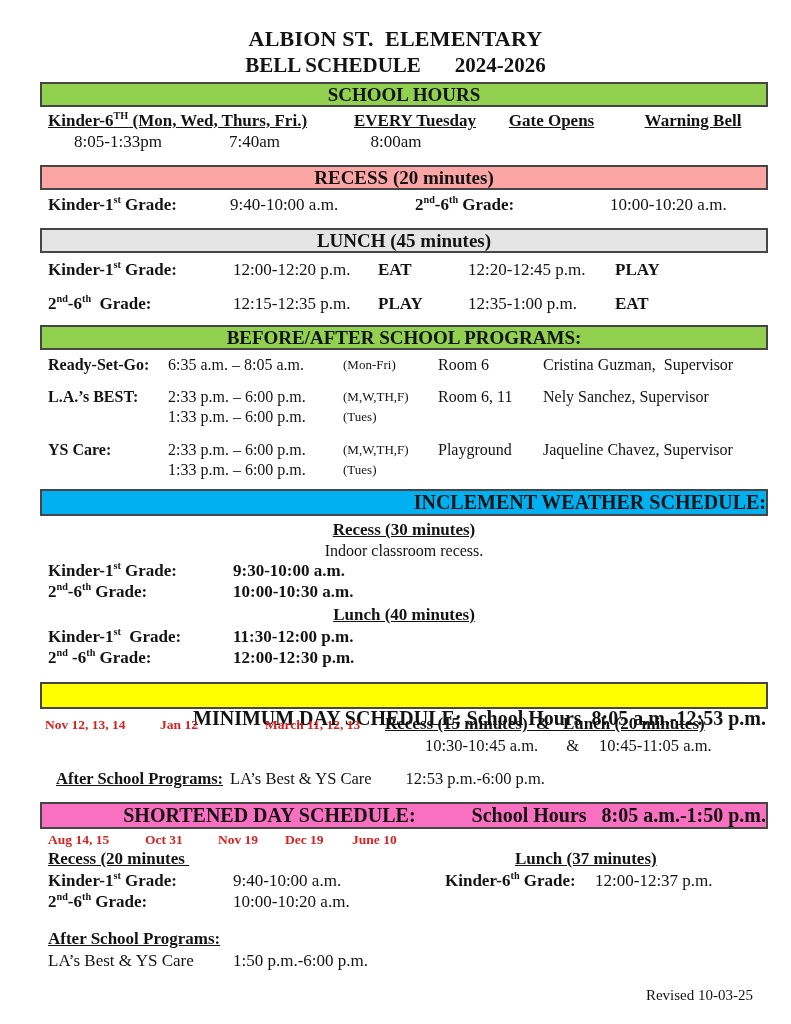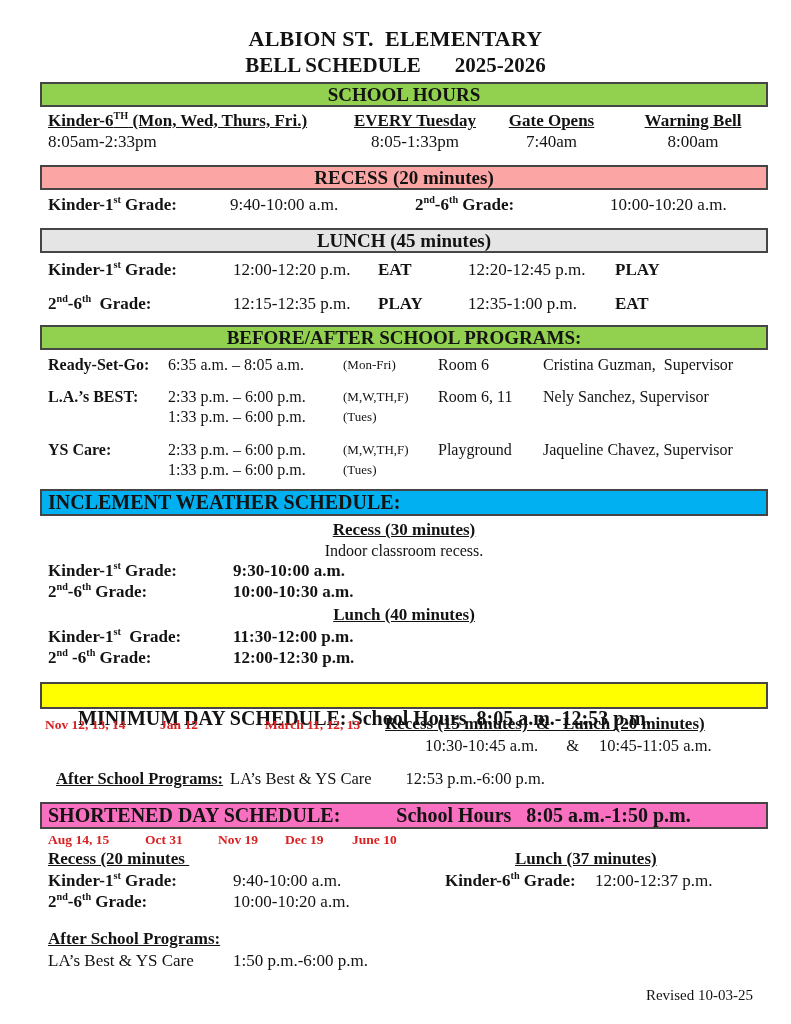--- a/index.html
+++ b/index.html
@@ -14,21 +14,21 @@
   .u { text-decoration:underline; }
   sup { font-size:0.60em; line-height:0; }
   .title1 { font-size:22px; font-weight:bold; line-height:26px; letter-spacing:0.2px; }
   .title2 { font-size:21px; font-weight:bold; line-height:26px; }
   .title2 .gap { display:inline-block; width:34px; }
   .content { margin:0 23px 16px 40px; }
   .banner {
     border:2px solid #454545; box-sizing:border-box; height:25px; line-height:21px;
     font-weight:bold; font-size:19px;
   }
-  .banner.left { text-align:left; padding-left:6px; font-size:20px; height:27px; line-height:23px; }
+  .banner.left { text-align:right; padding-left:6px; font-size:20px; height:27px; line-height:23px; }
   .row { display:flex; padding-left:8px; font-size:17px; line-height:21px; }
   .sh-c1 { width:297px; }
   .sh-c2 { width:140px; text-align:center; }
   .sh-c3 { width:133px; text-align:center; }
   .sh-c4 { width:150px; text-align:center; }
   .rc1 { width:182px; } .rc2 { width:185px; } .rc3 { width:195px; } .rc4 { flex:1; }
   .lc1 { width:185px; } .lc2 { width:145px; } .lc3 { width:90px; } .lc4 { width:147px; } .lc5 { flex:1; }
   .prog { font-size:16px; line-height:20px; }
   .pc-name { width:120px; } .pc-time { width:175px; } .pc-days { width:95px; font-size:13px; }
   .pc-room { width:105px; } .pc-sup { flex:1; }
@@ -40,38 +40,37 @@
   .sd1 { width:97px; } .sd2 { width:73px; } .sd3 { width:67px; } .sd4 { width:67px; }
   .footer { position:absolute; right:38px; bottom:20px; font-size:15px; }
 </style>
 </head>
 <body>
 
 <div class="page">
 
   <div class="title1 center pre">ALBION ST.  ELEMENTARY</div>
   <div class="title2 center">
-    <span>BELL SCHEDULE</span><span class="gap"></span><span>2025-2026</span>
+    <span>BELL SCHEDULE</span><span class="gap"></span><span>2024-2026</span>
   </div>
 
   <div class="content">
 
     <div class="banner center" style="margin-top: 4px; background-color: rgb(146, 208, 80);">
       <span>SCHOOL HOURS</span>
     </div>
     <div class="row b" style="margin-top:3px;">
       <div class="sh-c1">
         <span class="u"><span>Kinder-6</span><sup>TH</sup><span> (Mon, Wed, Thurs, Fri.)</span></span>
       </div>
       <div class="sh-c2"><span class="u">EVERY Tuesday</span></div>
       <div class="sh-c3"><span class="u">Gate Opens</span></div>
       <div class="sh-c4"><span class="u">Warning Bell</span></div>
     </div>
     <div class="row">
-      <div class="sh-c1">8:05am-2:33pm</div>
       <div class="sh-c2">8:05-1:33pm</div>
       <div class="sh-c3">7:40am</div>
       <div class="sh-c4">8:00am</div>
     </div>
 
     <div class="banner center" style="margin-top: 13px; background-color: #fca5a5;">
       <span>RECESS (20 minutes)</span>
     </div>
     <div class="row" style="margin-top:4px;">
       <div class="rc1 b"><span>Kinder-1</span><sup>st</sup><span> Grade:</span></div>

